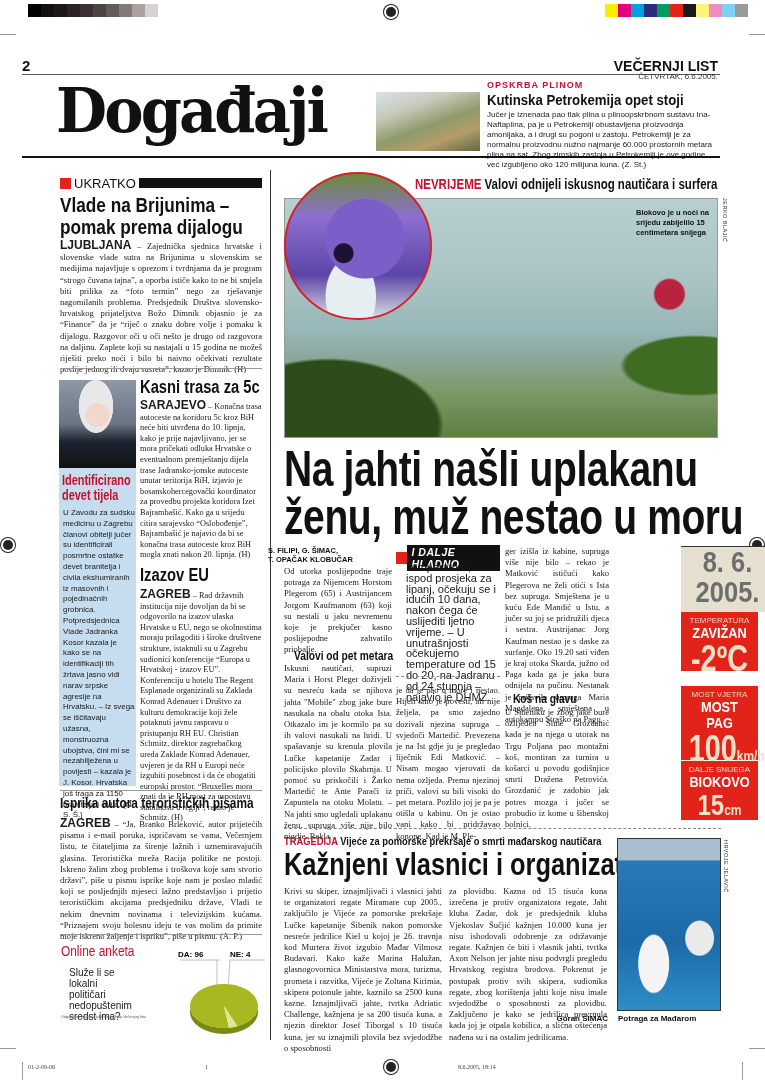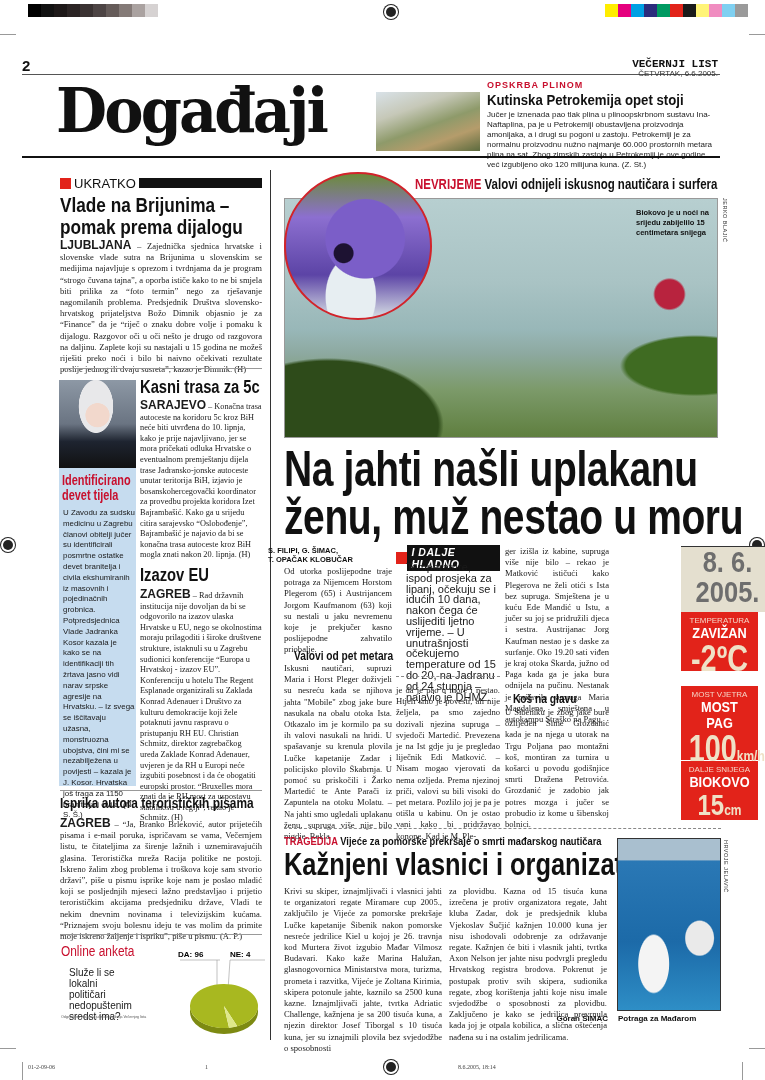--- a/index.html
+++ b/index.html
@@ -16,21 +16,21 @@
   .crop-h { height: 1px; background: #999; width: 16px; }
   .crop-v { width: 1px; background: #999; height: 18px; }
 
   .pagenum { left: 22px; top: 57px; font-size: 15px; font-weight: bold; }
   .rule-thin { height: 1px; background: #555; }
   .rule-thick { height: 2px; background: #111; }
 
   .masthead { left: 56px; top: 80px; font-family: "DejaVu Serif", serif; font-weight: bold; font-size: 62px; letter-spacing: -3px; line-height: 1; transform: scaleX(0.95); transform-origin: left top; }
 
   .brand { right: 47px; top: 59px; text-align: right; line-height: 1; }
-  .brand .name { font-size: 11px; font-weight: bold; font-family: Liberation Mono, monospace; }
+  .brand .name { font-size: 14px; font-weight: bold; font-family: Liberation Sans, sans-serif; }
   .brand .date { font-size: 8px; font-family: "Liberation Sans", sans-serif; color: #333; }
 
   .teaser-img { left: 376px; top: 92px; width: 104px; height: 59px; background: linear-gradient(160deg, #d9e2e8 0%, #c6c8b8 30%, #8e9a6a 55%, #b59c6b 75%, #5c6b3e 100%); }
   .kicker-red { color: #c8102e; font-family: "Liberation Sans", sans-serif; font-weight: bold; letter-spacing: 1px; font-size: 9px; }
   .teaser-title { font-family: "Liberation Sans", sans-serif; font-weight: bold; font-size: 15px; transform: scaleX(0.88); transform-origin: left top; white-space: nowrap; }
   .teaser-body { font-family: "Liberation Sans", sans-serif; font-size: 8px; line-height: 10px; color: #222; }
 
   .section-label { font-family: "Liberation Sans", sans-serif; font-size: 13px; }
   .redsq { display: inline-block; width: 11px; height: 11px; background: #e2231a; }
 

